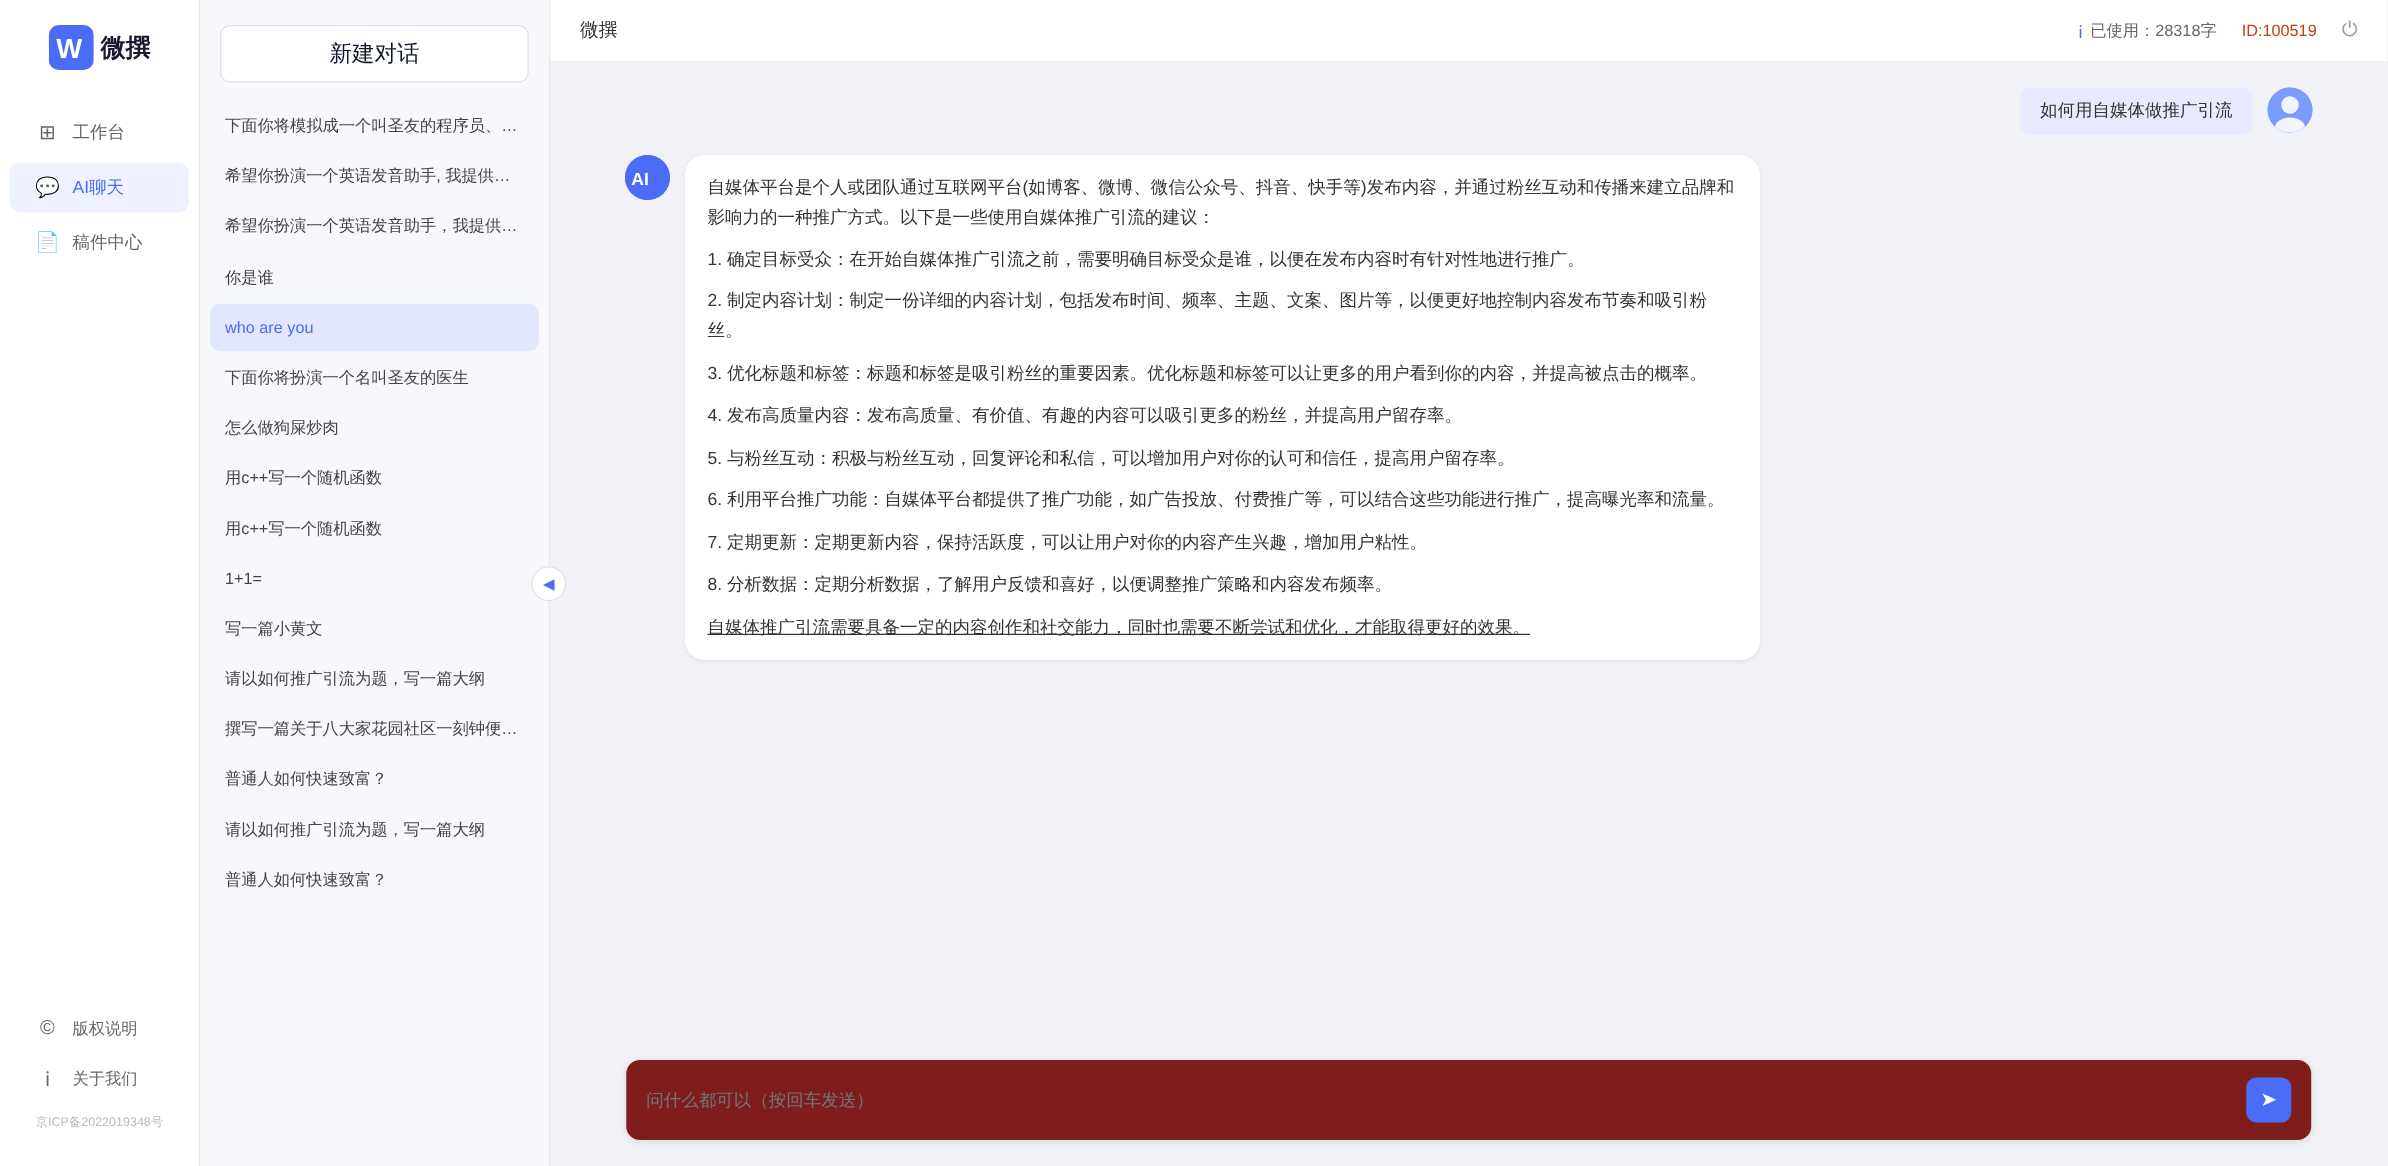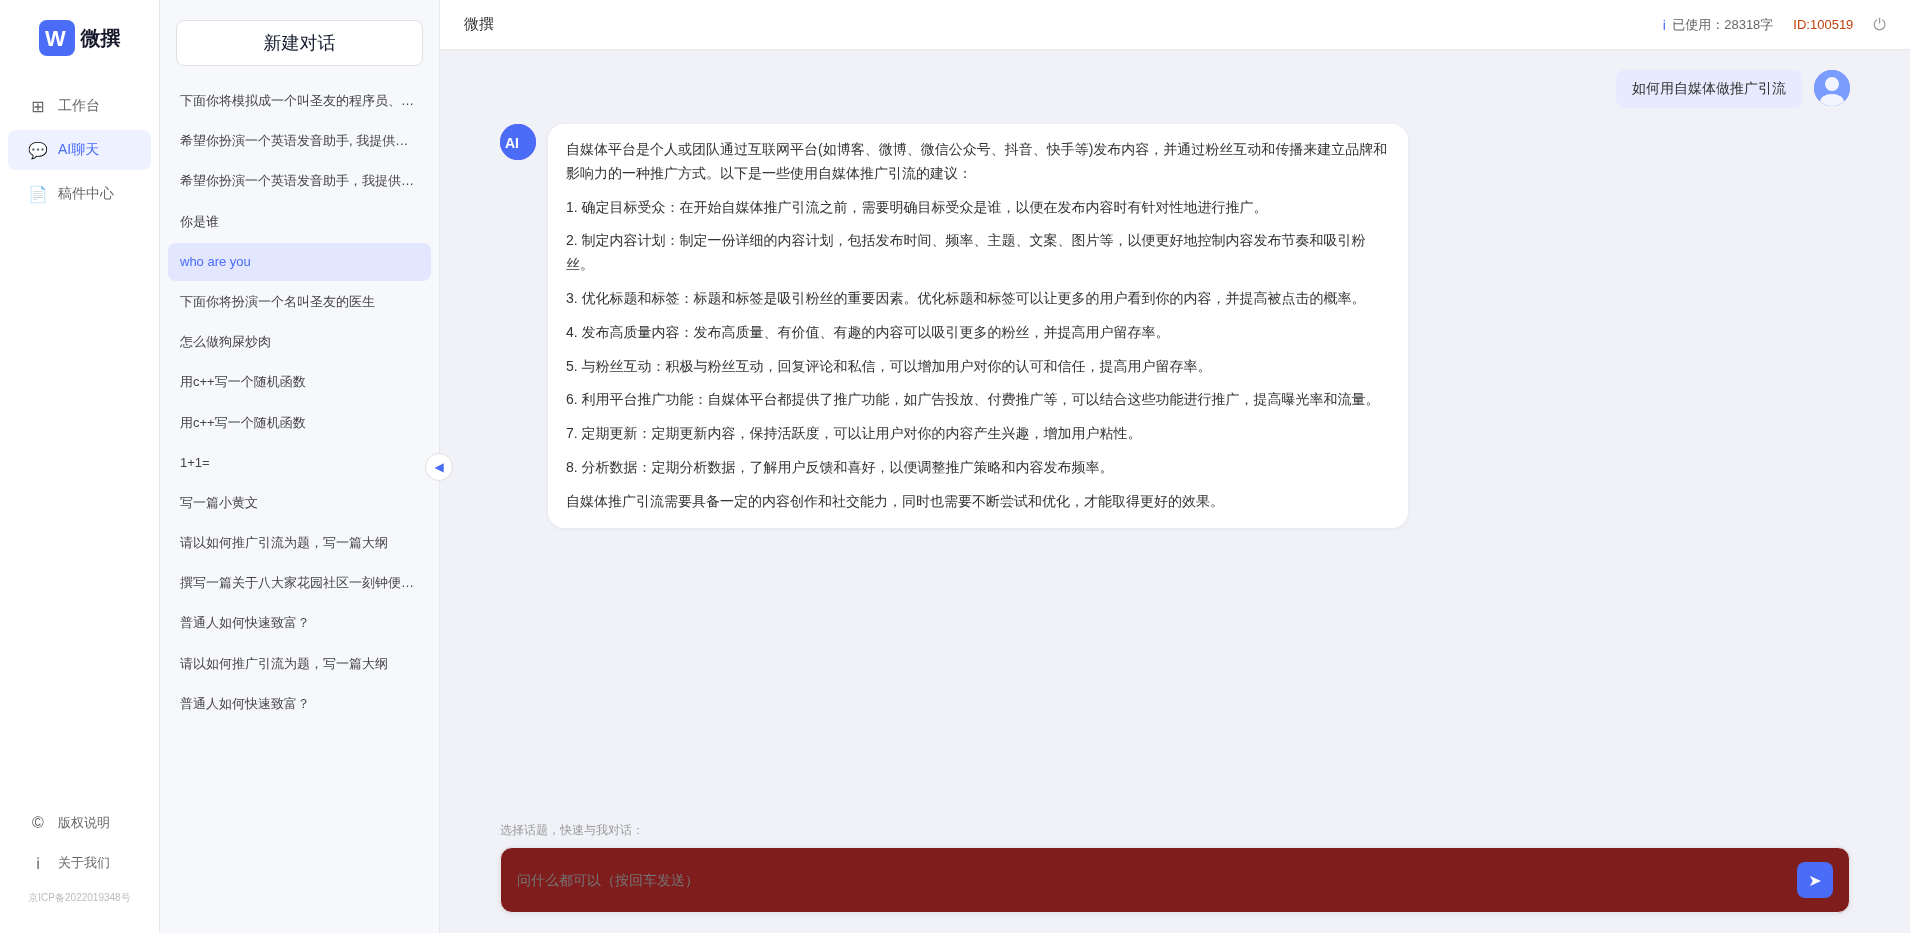--- a/index.html
+++ b/index.html
@@ -286,21 +286,21 @@
       cursor: pointer;
       color: #fff;
       font-size: 16px;
       flex-shrink: 0;
     }
 
     
     .ai-content p {
       margin-bottom: 10px;
     }
-    .ai-content p:last-child { margin-bottom: 0; }
+    .ai-content p:last-child { margin-bottom: 0; text-decoration: underline; }
   </style>
 </head>
 <body>
 
 <div class="sidebar">
   <div class="logo-area">
     <svg class="logo-icon" viewBox="0 0 36 36">
       <rect width="36" height="36" rx="8" fill="#4a6cf7"></rect>
       <text x="6" y="26" font-size="22" font-weight="bold" fill="#fff">W</text>
     </svg>
@@ -403,21 +403,20 @@
         <p>5. 与粉丝互动：积极与粉丝互动，回复评论和私信，可以增加用户对你的认可和信任，提高用户留存率。</p>
         <p>6. 利用平台推广功能：自媒体平台都提供了推广功能，如广告投放、付费推广等，可以结合这些功能进行推广，提高曝光率和流量。</p>
         <p>7. 定期更新：定期更新内容，保持活跃度，可以让用户对你的内容产生兴趣，增加用户粘性。</p>
         <p>8. 分析数据：定期分析数据，了解用户反馈和喜好，以便调整推广策略和内容发布频率。</p>
         <p>自媒体推广引流需要具备一定的内容创作和社交能力，同时也需要不断尝试和优化，才能取得更好的效果。</p>
       </div>
     </div>
   </div>
 
   <div class="input-area">
-    <div class="quick-topics">选择话题，快速与我对话：</div>
     <div class="input-box">
       <input class="input-field" type="text" placeholder="问什么都可以（按回车发送）" style="">
       <div class="send-btn">
         <span>➤</span>
       </div>
     </div>
   </div>
 </div>
 
 </body></html>

